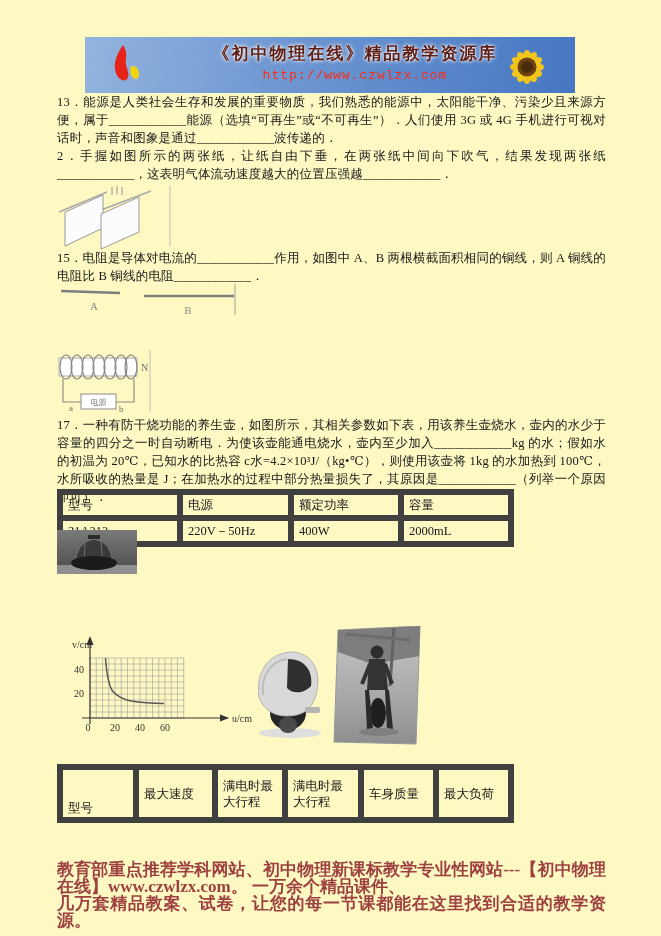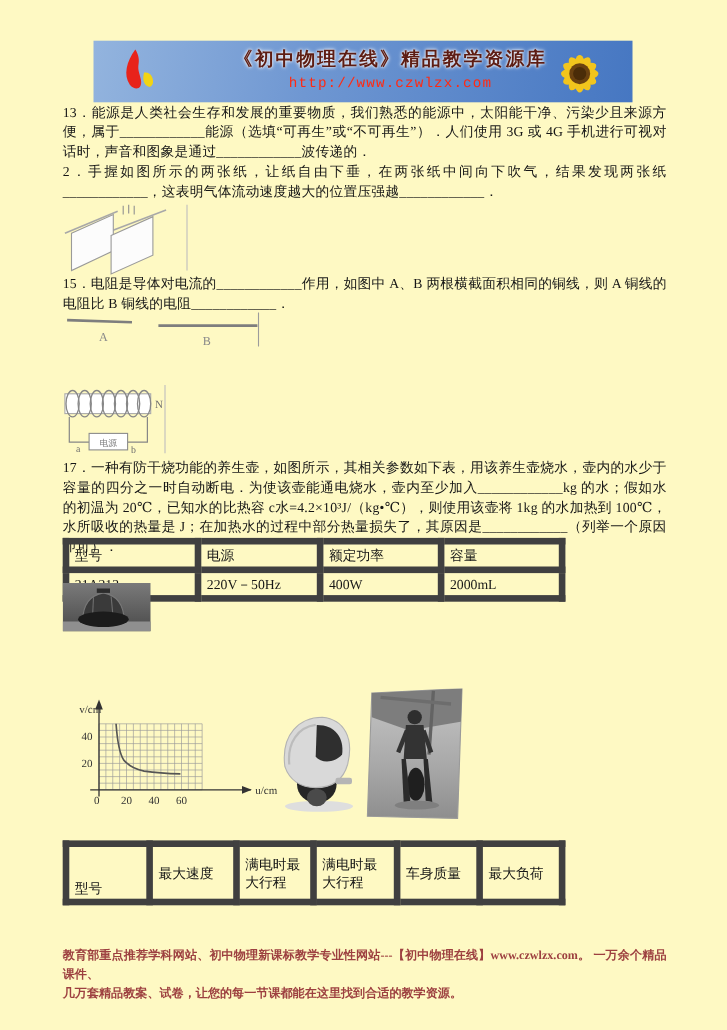--- a/index.html
+++ b/index.html
@@ -19,21 +19,21 @@
   .sunflower{position:absolute;right:16px;top:2px;}
   .diagram{position:absolute;}
   table.tb{position:absolute;border-collapse:collapse;table-layout:fixed;
            font-size:12.5px;color:#161616;}
   table.tb td{border:6px solid #404040;padding:1px 5px;overflow:hidden;}
   .t17{left:57px;top:489px;width:451px;}
   .t17 td{height:18px;}
   .t19{left:57px;top:764px;width:451px;}
   .t19 td{height:45px;vertical-align:middle;line-height:16px;}
   .t19 td.vb{vertical-align:bottom;}
-  .footer{position:absolute;left:57px;top:861px;width:549px;font-size:11px;
+  .footer{position:absolute;left:57px;top:861px;width:549px;font-size:17px;
           line-height:17px;font-weight:bold;color:#9d4040;text-align:justify;}
   svg text{font-family:"Liberation Serif","DejaVu Serif",serif;}
 </style>
 </head>
 <body>
 
 <div class="page">
 
   <div class="banner">
     <svg class="logo" width="38" height="42" viewBox="0 0 38 42">

